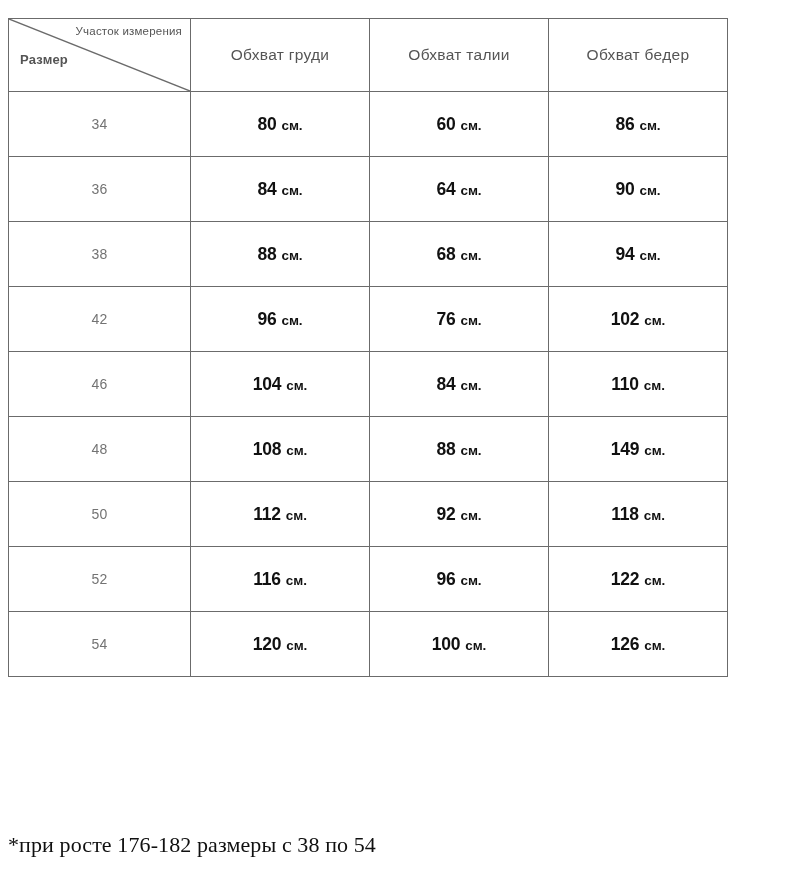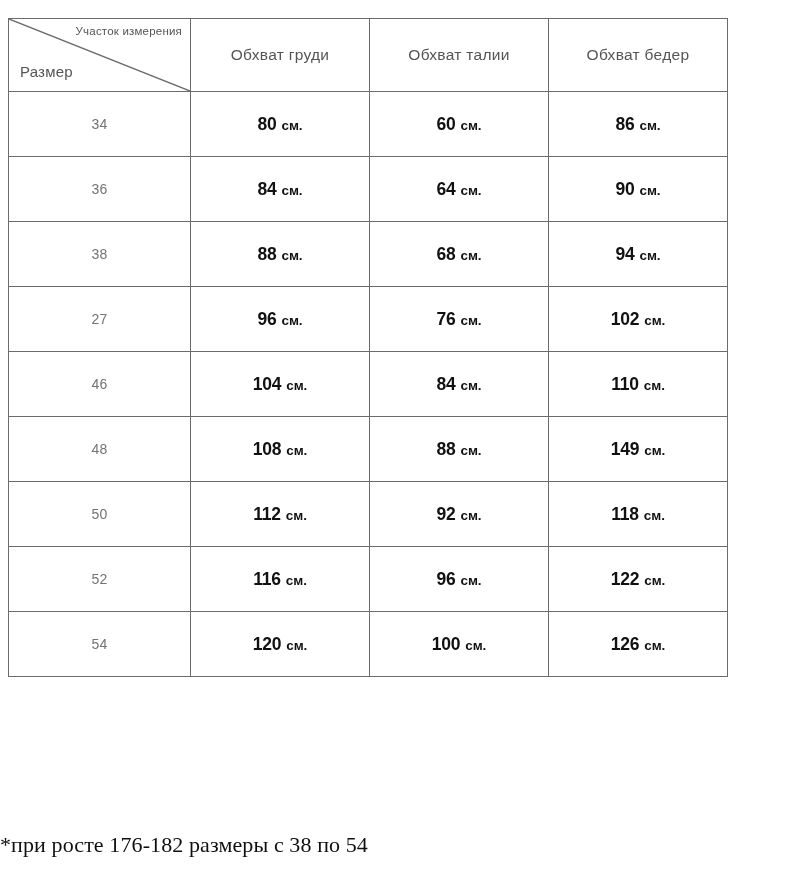--- a/index.html
+++ b/index.html
@@ -66,23 +66,23 @@
     font-size: 11.5px;
     font-weight: 400;
     color: #555555;
     letter-spacing: .2px;
     line-height: 1;
     white-space: nowrap;
   }
   .corner-bottom {
     position: absolute;
     left: 11px;
-    bottom: 12px;
-    font-size: 15px;
-    font-weight: 400;
+    bottom: 25px;
+    font-size: 13px;
+    font-weight: 700;
     color: #555555;
     letter-spacing: .2px;
     line-height: 1;
     white-space: nowrap;
   }
   .head-label {
     font-size: 15.5px;
     font-weight: 400;
     color: #555555;
     letter-spacing: .3px;
@@ -113,21 +113,21 @@
     font-size: 13.5px;
     font-weight: 700;
     letter-spacing: -0.1px;
     margin-left: 5px;
     font-stretch: condensed;
   }
 
   
   .footnote {
     position: absolute;
-    left: 0;
+    left: 8px;
     top: 832px;
     font-family: "Liberation Serif", serif;
     font-size: 22px;
     font-weight: 400;
     color: #101010;
     letter-spacing: .1px;
     white-space: nowrap;
   }
 </style>
 </head>
@@ -177,21 +177,21 @@
         <td class="meas-cell"><span class="meas-num">64</span><span class="meas-unit">см.</span></td>
         <td class="meas-cell"><span class="meas-num">90</span><span class="meas-unit">см.</span></td>
       </tr>
       <tr class="data-row">
         <td class="size-cell">38</td>
         <td class="meas-cell"><span class="meas-num">88</span><span class="meas-unit">см.</span></td>
         <td class="meas-cell"><span class="meas-num">68</span><span class="meas-unit">см.</span></td>
         <td class="meas-cell"><span class="meas-num">94</span><span class="meas-unit">см.</span></td>
       </tr>
       <tr class="data-row">
-        <td class="size-cell">27</td>
+        <td class="size-cell">42</td>
         <td class="meas-cell"><span class="meas-num">96</span><span class="meas-unit">см.</span></td>
         <td class="meas-cell"><span class="meas-num">76</span><span class="meas-unit">см.</span></td>
         <td class="meas-cell"><span class="meas-num">102</span><span class="meas-unit">см.</span></td>
       </tr>
       <tr class="data-row">
         <td class="size-cell">46</td>
         <td class="meas-cell"><span class="meas-num">104</span><span class="meas-unit">см.</span></td>
         <td class="meas-cell"><span class="meas-num">84</span><span class="meas-unit">см.</span></td>
         <td class="meas-cell"><span class="meas-num">110</span><span class="meas-unit">см.</span></td>
       </tr>

